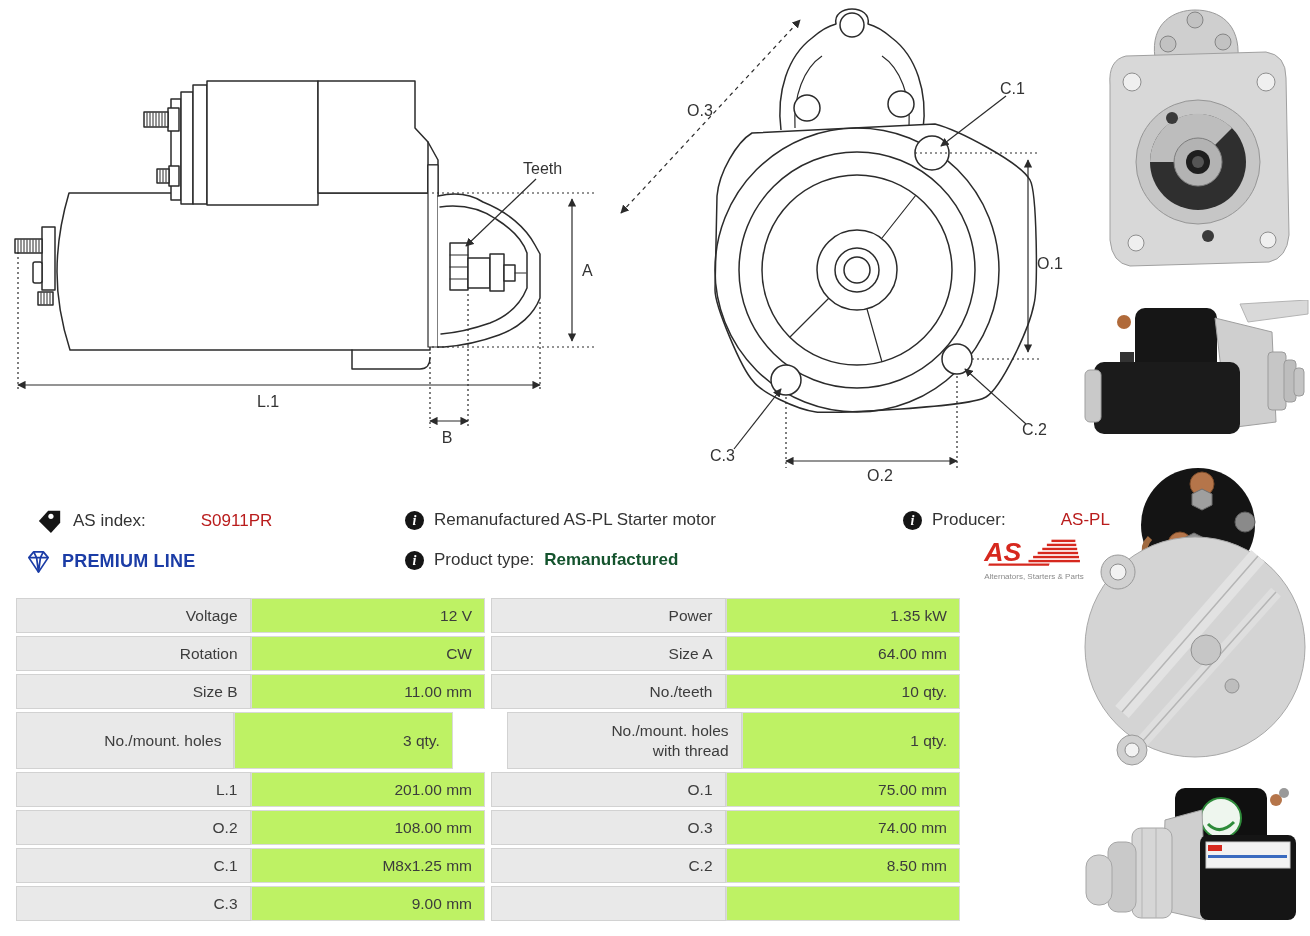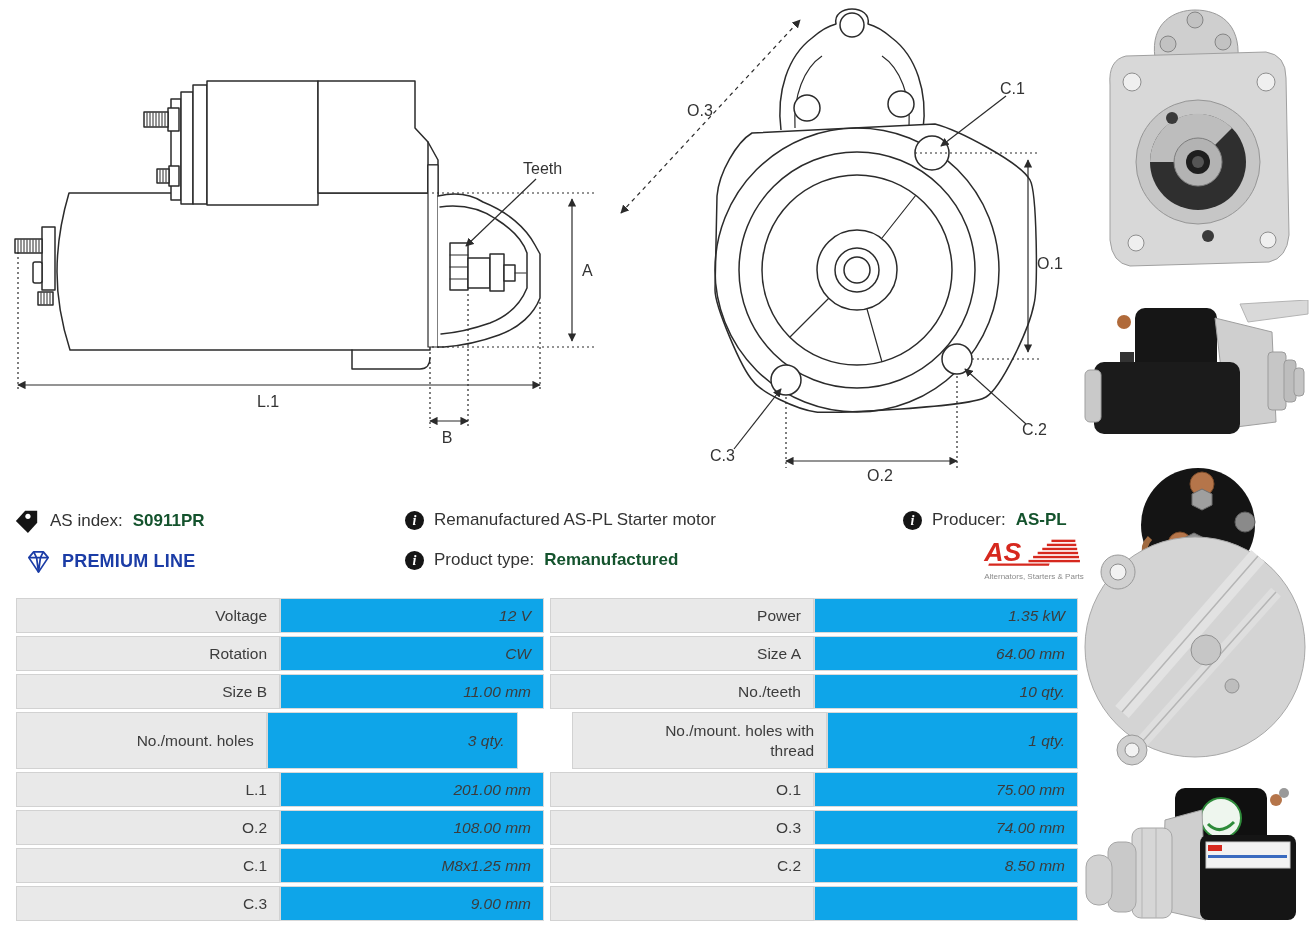--- a/index.html
+++ b/index.html
@@ -10,37 +10,37 @@
   
   .drw{position:absolute;top:0;left:0;}
   .drw.front{left:600px;}
 
   
   .photos{position:absolute;left:1080px;top:0;width:230px;height:936px;}
   .photo{display:block;}
 
   
   .info-line{position:absolute;display:flex;align-items:center;gap:10px;font-size:17px;color:#333;}
-  .info-line .b{font-weight:bold;color:#14532d;}
+  .info-line .b{font-weight:normal;color:#b91c1c;margin-left:45px;}
   .premium{color:#1b3ca6;font-weight:bold;font-size:18px;letter-spacing:.2px;}
   .green{color:#14532d;font-weight:bold;}
   .info-ico{flex:0 0 auto;width:19px;height:19px;border-radius:50%;background:#151515;color:#fff;
             font-family:"Liberation Serif",serif;font-weight:bold;font-style:italic;
             font-size:14px;line-height:19px;text-align:center;}
   .as-logo{position:absolute;left:983px;top:536px;width:102px;}
   .as-logo .caption{font-size:8px;color:#8a8a8a;text-align:center;margin-top:-2px;white-space:nowrap;}
 
   
-  .spec-table{position:absolute;left:16px;top:598px;width:1062px;}
+  .spec-table{position:absolute;left:16px;top:598px;width:944px;}
   .spec-row{display:flex;margin-bottom:3px;height:35px;}
   .spec-row.tall{height:57px;}
   .cell{box-sizing:border-box;width:264px;display:flex;align-items:center;justify-content:flex-end;
         text-align:right;padding-right:12px;font-size:15.5px;color:#3c3c3c;line-height:1.25;}
   .lbl{background:#e9e9e9;border:1px solid #d2d2d2;}
-  .val{background:#0ea5e9;border:1px solid #d9d9d9;font-style:italic;}
+  .val{background:#bef264;border:1px solid #d9d9d9;}
   .cell.gap{margin-right:6px;}
   .spec-row.tall .cell:nth-child(3){padding-left:90px;margin-left:48px;}
 </style>
 </head>
 <body>
 
 <div class="page">
 
   <svg class="drw side" width="600" height="470" viewBox="0 0 600 470">
     <defs>
@@ -225,21 +225,21 @@
       <rect x="126" y="62" width="84" height="26" fill="#f2f2f2" stroke="#c9c9c9"></rect>
       <rect x="128" y="65" width="14" height="6" fill="#d6281e"></rect>
       <rect x="128" y="75" width="79" height="3" fill="#3a6abf"></rect>
       <rect x="52" y="48" width="40" height="90" rx="9" fill="#d6d6d6" stroke="#a6a6a6"></rect>
       <rect x="28" y="62" width="28" height="70" rx="10" fill="#c9c9c9" stroke="#a6a6a6"></rect>
       <rect x="6" y="75" width="26" height="50" rx="12" fill="#d2d2d2" stroke="#a6a6a6"></rect>
       <path d="M62,48 V138 M76,48 V138" stroke="#b4b4b4"></path>
     </svg>
   </div>
 
-  <div class="info-line" style="left:14px;top:508px;align-items:center;">
+  <div class="info-line" style="left:37px;top:508px;align-items:center;">
     <svg width="26" height="26" viewBox="0 0 28 28">
       <path d="M2,14 L12,3 H25 V16 L15,27 Z" fill="#151515"></path>
       <circle cx="15" cy="9" r="2.8" fill="#fff"></circle>
     </svg>
     <span>AS index:</span>
     <span class="b">S0911PR</span>
   </div>
   <div class="info-line premium" style="left:25px;top:548px;">
     <svg width="27" height="27" viewBox="0 0 28 28">
       <g fill="none" stroke="#1b3ca6" stroke-width="1.8" stroke-linejoin="round">

